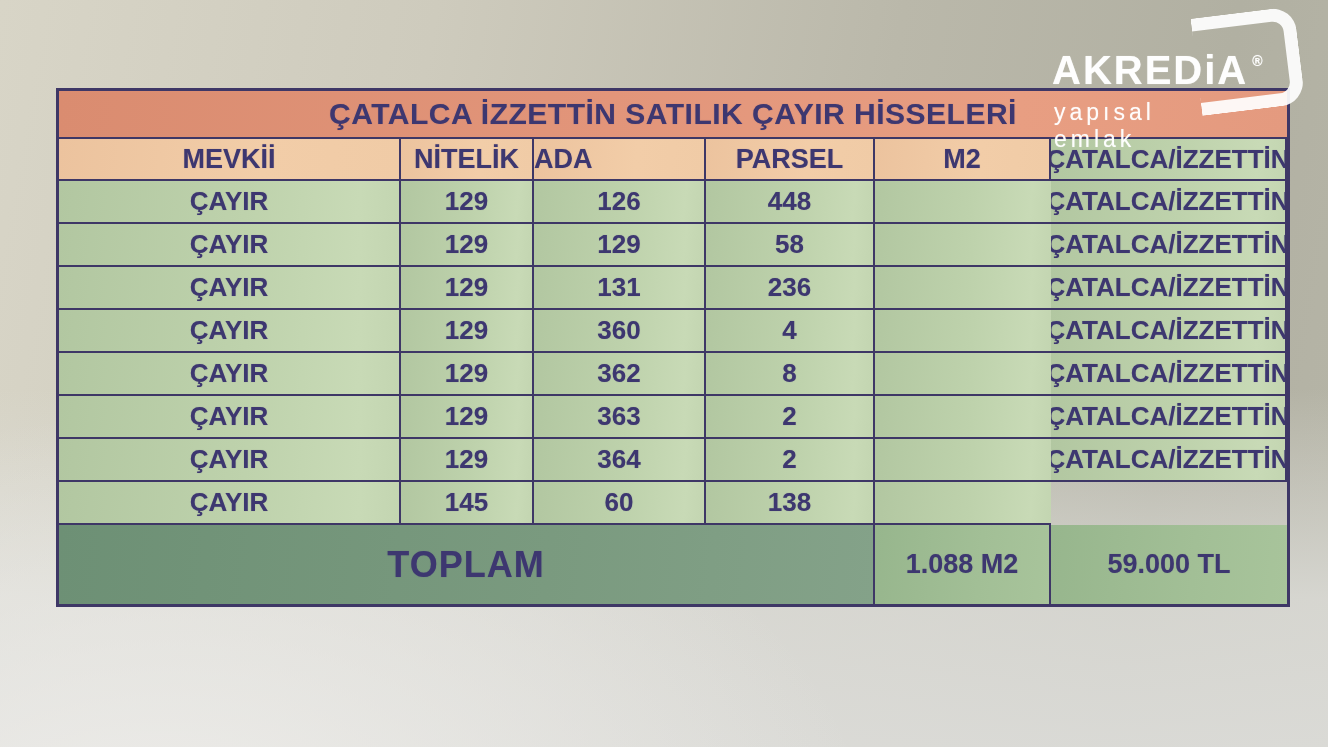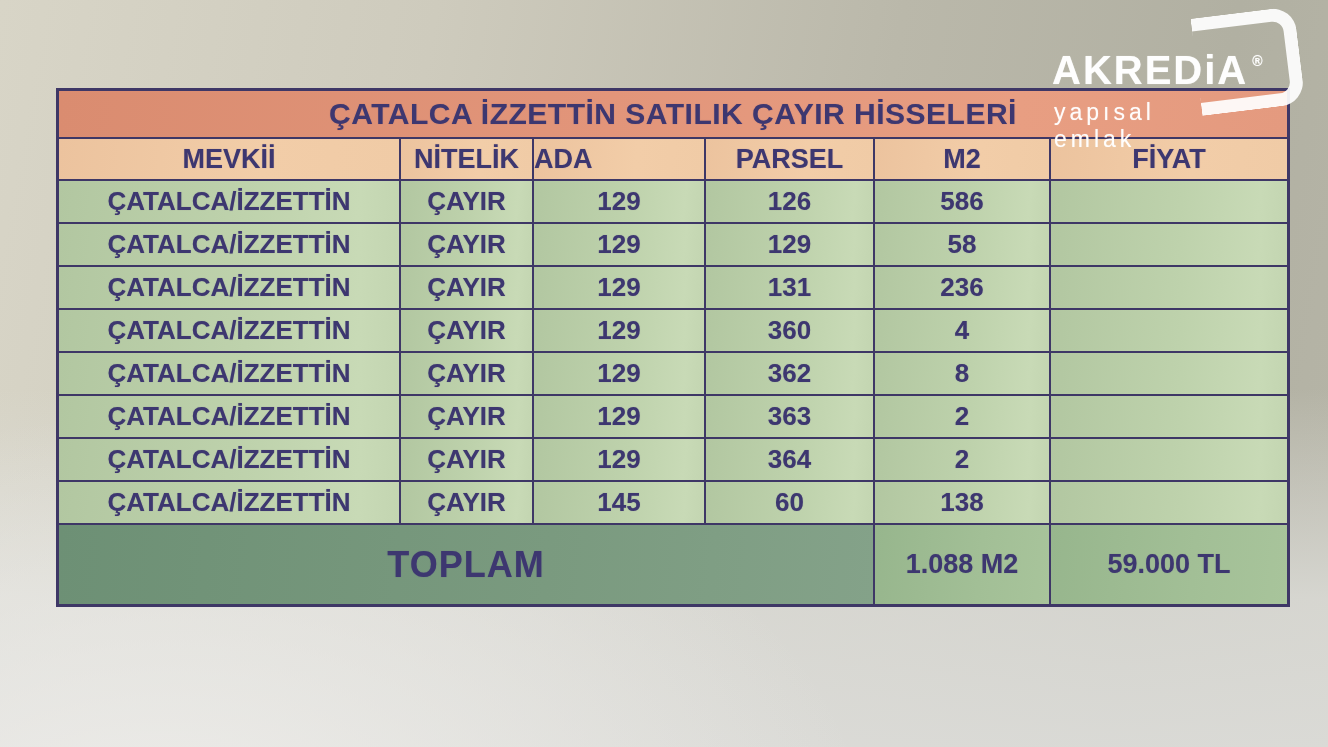--- a/index.html
+++ b/index.html
@@ -92,26 +92,25 @@
 <div class="photo">
 
   <div class="doc-table">
     <div class="cell title">ÇATALCA İZZETTİN SATILIK ÇAYIR HİSSELERİ</div>
 
   <div class="cell head c0">MEVKİİ</div>
       <div class="cell head c1">NİTELİK</div>
       <div class="cell head c2">ADA</div>
       <div class="cell head c3">PARSEL</div>
       <div class="cell head c4">M2</div>
-      <div class="cell head c5">FİYAT</div>
       <div class="cell data c0">ÇATALCA/İZZETTİN</div>
       <div class="cell data c1">ÇAYIR</div>
       <div class="cell data c2">129</div>
       <div class="cell data c3">126</div>
-      <div class="cell data c4">586</div>
+      <div class="cell data c4">448</div>
       <div class="cell data c5"></div>
       <div class="cell data c0">ÇATALCA/İZZETTİN</div>
       <div class="cell data c1">ÇAYIR</div>
       <div class="cell data c2">129</div>
       <div class="cell data c3">129</div>
       <div class="cell data c4">58</div>
       <div class="cell data c5"></div>
       <div class="cell data c0">ÇATALCA/İZZETTİN</div>
       <div class="cell data c1">ÇAYIR</div>
       <div class="cell data c2">129</div>

